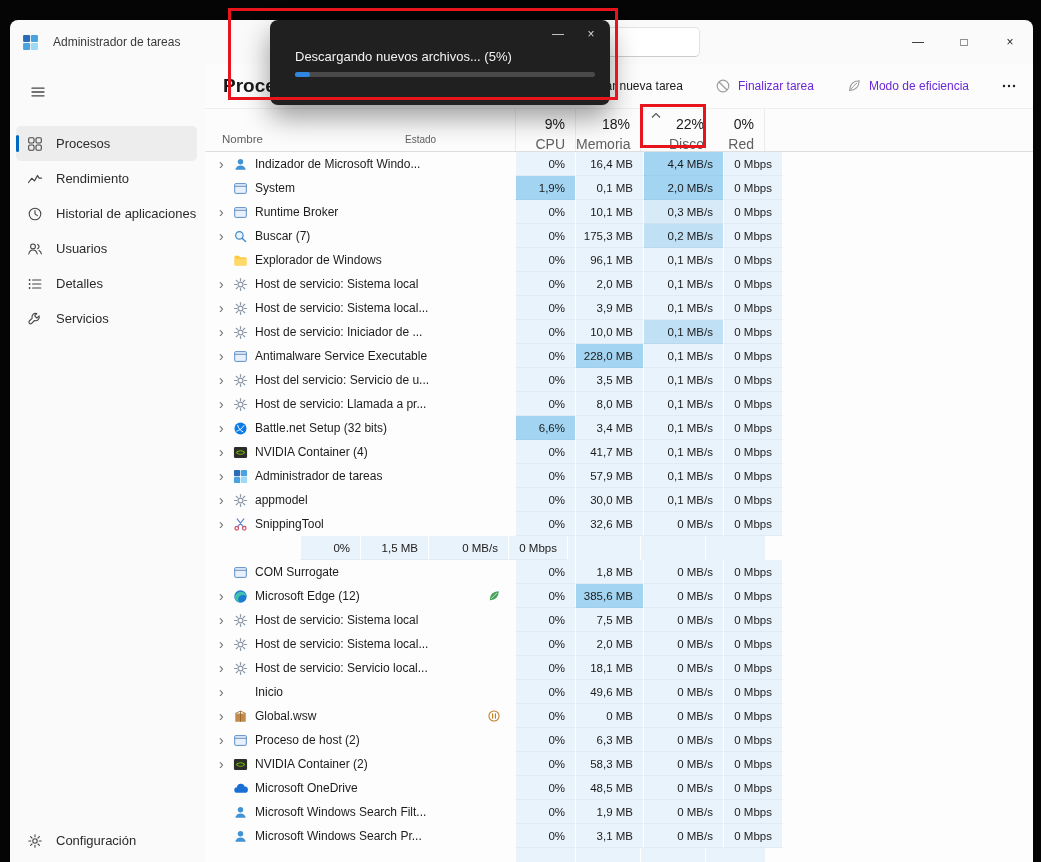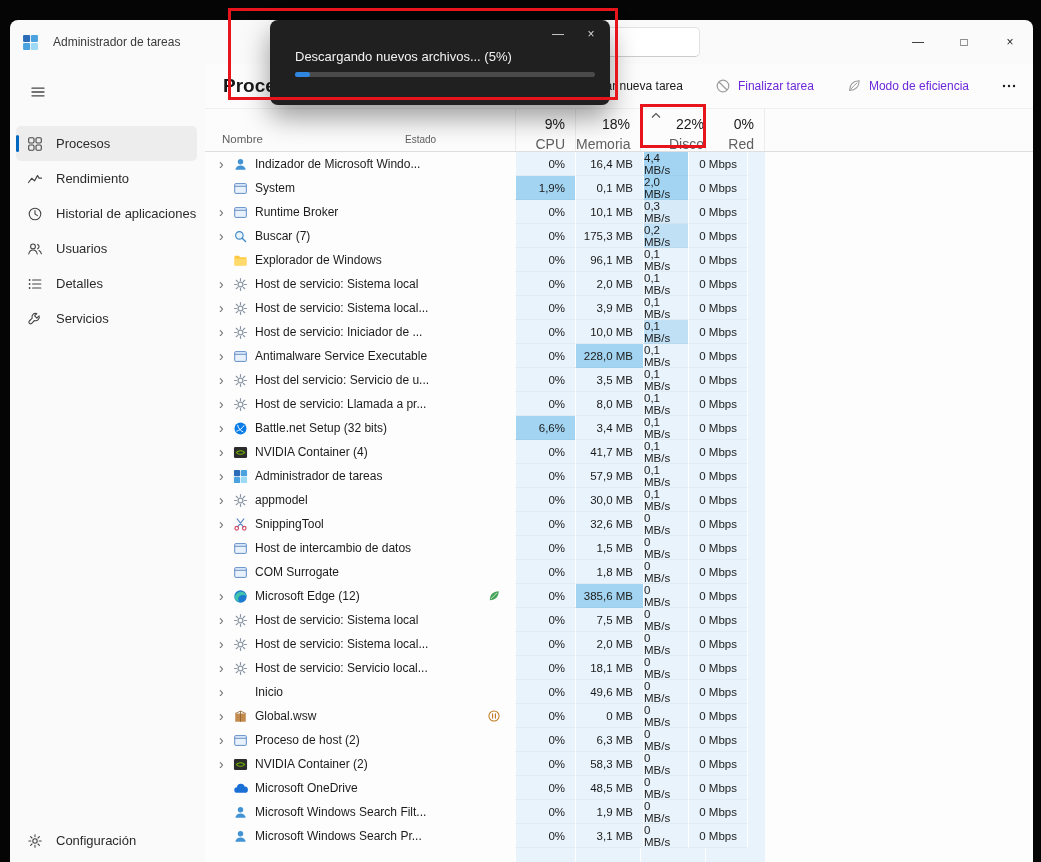--- a/index.html
+++ b/index.html
@@ -76,21 +76,21 @@
   .c-name{width:215px;padding-left:14px;overflow:visible;white-space:nowrap}
   .chev{width:14px;flex:0 0 14px;color:#6b6b6b;font-size:14px;line-height:1;text-align:left}
   .picon{width:15px;height:15px;flex:0 0 15px;margin-right:7px;display:inline-flex}
   .picon svg{width:15px;height:15px}
   .pname{font-size:12px;color:#1c1c1c}
   .c-status{width:95px;justify-content:flex-end;padding-right:14px}
   .sicon{width:14px;height:14px;display:inline-flex}
   .sicon svg{width:14px;height:14px}
   .num{justify-content:flex-end;padding-right:10px;font-size:11.5px;color:#1b1b1b;
        border-left:1px solid #fff;border-bottom:1px solid rgba(0,0,0,0.03)}
-  .c-cpu{width:60px}.c-mem{width:68px}.c-disk{width:45px}.c-net{width:60px;border-right:1px solid #fff}
+  .c-cpu{width:60px}.c-mem{width:68px}.c-disk{width:80px}.c-net{width:60px;border-right:1px solid #fff}
   .heat0{background:var(--heat0)}.heat1{background:var(--heat1)}
   .heat2{background:var(--heat2)}.heat3{background:var(--heat3)}
 
   
   .toast{position:absolute;left:270px;top:20px;width:340px;height:85px;background:#202020;
          border-radius:8px;box-shadow:0 12px 28px rgba(0,0,0,.4);z-index:40;color:#f0f0f0}
   .toast-controls{position:absolute;top:5px;right:10px;display:flex;gap:15px}
   .toast-btn{width:18px;height:18px;display:flex;align-items:center;justify-content:center;
              color:#d6d6d6;font-size:12px}
   .toast-msg{position:absolute;left:25px;top:29px;font-size:13px;color:#f2f2f2;white-space:nowrap}
@@ -554,30 +554,20 @@
             </span>
             <span class="pname">SnippingTool</span>
           </div>
           <div class="cell c-status"></div>
           <div class="cell num c-cpu heat0">0%</div>
           <div class="cell num c-mem heat0">32,6 MB</div>
           <div class="cell num c-disk heat0">0 MB/s</div>
           <div class="cell num c-net heat0">0 Mbps</div>
         </div>
         <div class="trow">
-          <div class="cell c-name">
-            <span class="chev"></span>
-            <span class="picon">
-              <svg viewBox="0 0 16 16">
-                <rect x="1.8" y="2.8" width="12.4" height="10.4" rx="1" fill="#e9f2fc" stroke="#5585c2" stroke-width="1"></rect>
-                <path d="M1.8 5.6h12.4" stroke="#5585c2" stroke-width="1"></path>
-              </svg>
-            </span>
-            <span class="pname">Host de intercambio de datos</span>
-          </div>
           <div class="cell c-status"></div>
           <div class="cell num c-cpu heat0">0%</div>
           <div class="cell num c-mem heat0">1,5 MB</div>
           <div class="cell num c-disk heat0">0 MB/s</div>
           <div class="cell num c-net heat0">0 Mbps</div>
         </div>
         <div class="trow">
           <div class="cell c-name">
             <span class="chev"></span>
             <span class="picon">

